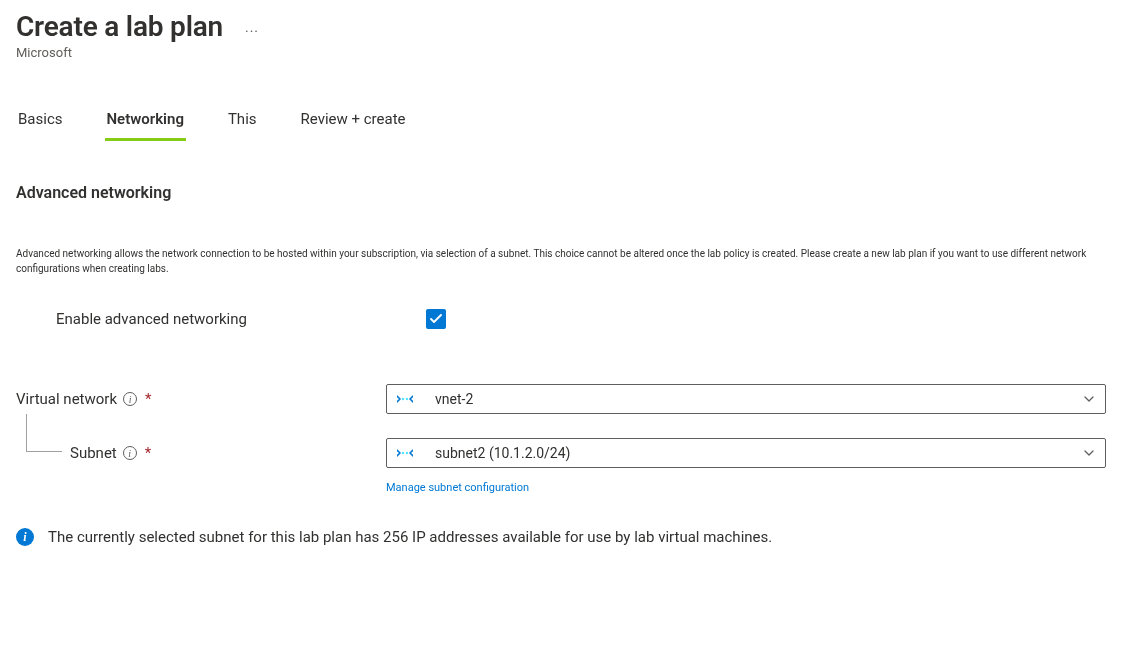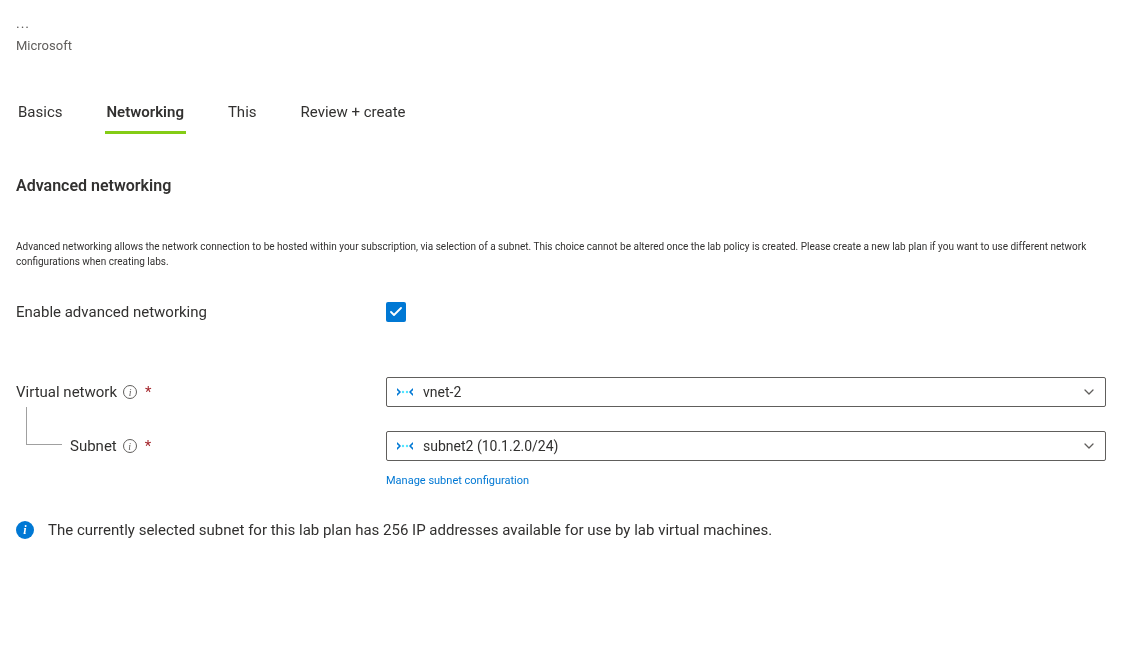--- a/index.html
+++ b/index.html
@@ -131,21 +131,21 @@
     .select {
       width: 100%;
       height: 30px;
       border: 1px solid #605e5c;
       border-radius: 2px;
       display: flex;
       align-items: center;
       padding: 0 10px;
       cursor: pointer;
       background: #fff;
-      gap: 10px;
+      gap: 22px;
       font-size: 14px;
     }
     .select .val { flex: 1; }
     .chev {
       width: 12px;
       height: 12px;
     }
     .vnet-icon {
       width: 16px;
       height: 14px;
@@ -177,27 +177,28 @@
       color: #fff;
       display: flex;
       align-items: center;
       justify-content: center;
       font-size: 12px;
       font-family: Georgia, serif;
       font-style: italic;
       font-weight: bold;
       flex: 0 0 18px;
     }
-    .form-row.first { margin-top: 28px; }
+    .form-row.first { margin-top: 28px; margin-left: 40px; }
     .form-row.vnet { margin-top: 50px; }
   </style>
 </head>
 <body>
 
 <div class="title-row">
+  <h1 class="page-title">Create a lab plan</h1>
   <span class="ellipsis-btn">···</span>
 </div>
 <div class="subtitle">Microsoft</div>
 
 <div class="tabs">
   <div class="tab">Basics</div>
   <div class="tab active">Networking</div>
   <div class="tab">This</div>
   <div class="tab">Review + create</div>
 </div>

